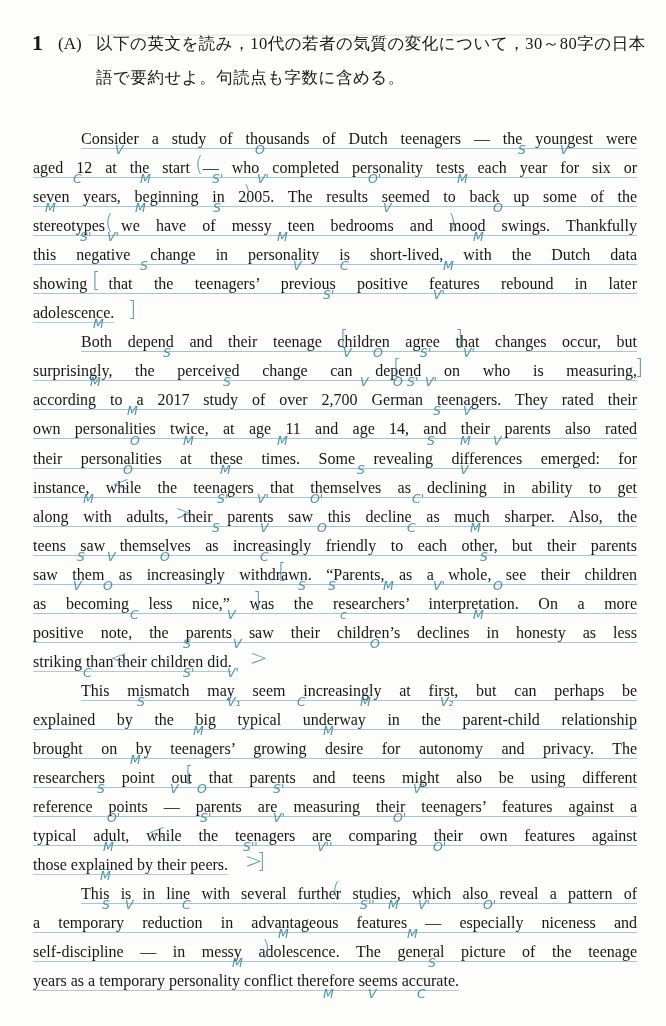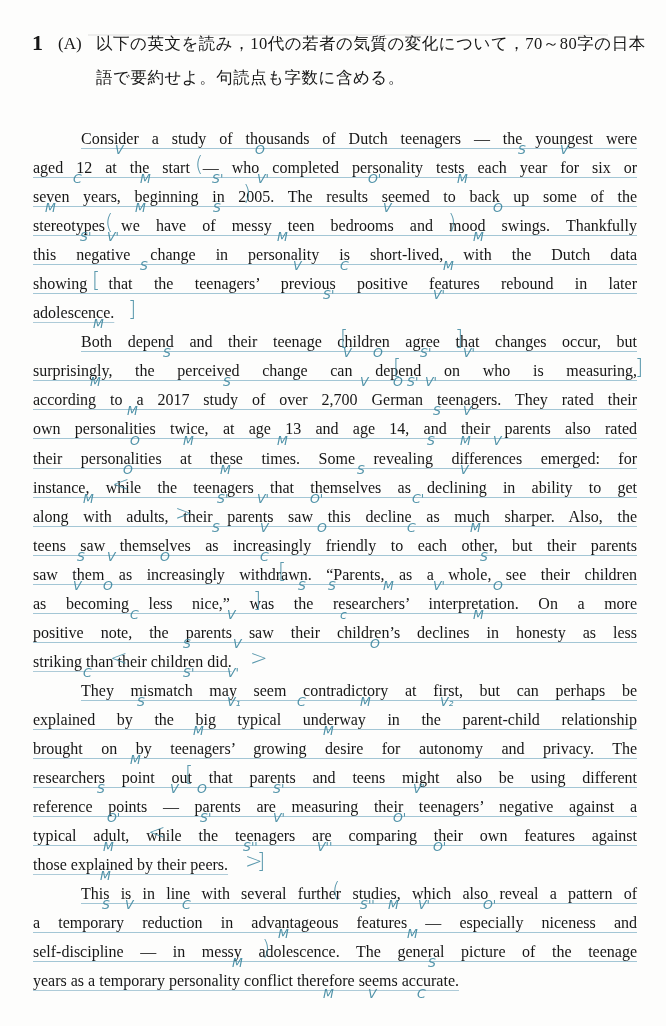--- a/index.html
+++ b/index.html
@@ -45,48 +45,48 @@
   .mk.sub{top:22px;}
 </style>
 </head>
 <body>
 
 <div class="scan-line"></div>
 
 <div class="hdr">
   <div class="qnum">1</div>
   <div class="qlabel">(A)</div>
-  <div class="jp1">以下の英文を読み，10代の若者の気質の変化について，70～80字の日本</div>
+  <div class="jp1">以下の英文を読み，10代の若者の気質の変化について，30～80字の日本</div>
   <div class="jp2">語で要約せよ。句読点も字数に含める。</div>
 </div>
 
 <div id="passage">
     <div class="line pfirst"><span class="txt">Consider a study of thousands of Dutch teenagers — the youngest were</span></div>
     <div class="line"><span class="txt">aged 12 at the start — who completed personality tests each year for six or</span><span class="mk" style="left: 82px;">V</span><span class="mk bk" style="left: 162px;">(</span><span class="mk" style="left: 222px;">O</span><span class="mk" style="left: 485px;">S</span><span class="mk" style="left: 527px;">V</span></div>
     <div class="line"><span class="txt">seven years, beginning in 2005. The results seemed to back up some of the</span><span class="mk" style="left: 40px;">C</span><span class="mk" style="left: 107px;">M</span><span class="mk" style="left: 179px;">S'</span><span class="mk bk" style="left: 210px;">)</span><span class="mk" style="left: 224px;">V'</span><span class="mk" style="left: 335px;">O'</span><span class="mk" style="left: 424px;">M</span></div>
     <div class="line"><span class="txt">stereotypes we have of messy teen bedrooms and mood swings. Thankfully</span><span class="mk" style="left: 12px;">M</span><span class="mk bk" style="left: 72px;">(</span><span class="mk" style="left: 102px;">M</span><span class="mk" style="left: 180px;">S</span><span class="mk" style="left: 350px;">V</span><span class="mk bk" style="left: 415px;">)</span><span class="mk" style="left: 460px;">O</span></div>
     <div class="line"><span class="txt">this negative change in personality is short-lived, with the Dutch data</span><span class="mk" style="left: 47px;">S'</span><span class="mk" style="left: 74px;">V'</span><span class="mk" style="left: 244px;">M</span><span class="mk" style="left: 440px;">M</span></div>
     <div class="line"><span class="txt">showing that the teenagers’ previous positive features rebound in later</span><span class="mk bk" style="left: 59px;">[</span><span class="mk" style="left: 107px;">S</span><span class="mk" style="left: 260px;">V</span><span class="mk" style="left: 307px;">C</span><span class="mk" style="left: 410px;">M</span></div>
     <div class="line plast"><span class="txt">adolescence.</span><span class="mk bk" style="left: 95px;">]</span><span class="mk" style="left: 290px;">S'</span><span class="mk" style="left: 400px;">V'</span></div>
     <div class="line pfirst"><span class="txt">Both depend and their teenage children agree that changes occur, but</span><span class="mk" style="left: 60px;">M</span><span class="mk bk" style="left: 307px;">[</span><span class="mk bk" style="left: 422px;">]</span></div>
     <div class="line"><span class="txt">surprisingly, the perceived change can depend on who is measuring,</span><span class="mk" style="left: 130px;">S</span><span class="mk" style="left: 310px;">V</span><span class="mk" style="left: 340px;">O</span><span class="mk bk" style="left: 360px;">[</span><span class="mk" style="left: 387px;">S'</span><span class="mk" style="left: 430px;">V'</span><span class="mk bk" style="left: 602px;">]</span></div>
     <div class="line"><span class="txt">according to a 2017 study of over 2,700 German teenagers.  They rated their</span><span class="mk" style="left: 57px;">M</span><span class="mk" style="left: 190px;">S</span><span class="mk" style="left: 327px;">V</span><span class="mk" style="left: 360px;">O</span><span class="mk" style="left: 374px;">S'</span><span class="mk" style="left: 392px;">V'</span></div>
-    <div class="line"><span class="txt">own personalities twice, at age 13 and age 14, and their parents also rated</span><span class="mk" style="left: 94px;">M</span><span class="mk" style="left: 400px;">S</span><span class="mk" style="left: 430px;">V</span></div>
+    <div class="line"><span class="txt">own personalities twice, at age 11 and age 14, and their parents also rated</span><span class="mk" style="left: 94px;">M</span><span class="mk" style="left: 400px;">S</span><span class="mk" style="left: 430px;">V</span></div>
     <div class="line"><span class="txt">their personalities at these times.  Some revealing differences emerged: for</span><span class="mk" style="left: 97px;">O</span><span class="mk" style="left: 150px;">M</span><span class="mk" style="left: 244px;">M</span><span class="mk" style="left: 394px;">S</span><span class="mk" style="left: 427px;">M</span><span class="mk" style="left: 460px;">V</span></div>
     <div class="line"><span class="txt">instance, while the teenagers that themselves as declining in ability to get</span><span class="mk bk" style="left: 79px;">&lt;</span><span class="mk" style="left: 90px;">O</span><span class="mk" style="left: 187px;">M</span><span class="mk" style="left: 324px;">S</span><span class="mk" style="left: 427px;">V</span></div>
     <div class="line"><span class="txt">along with adults, their parents saw this decline as much sharper.  Also, the</span><span class="mk" style="left: 50px;">M</span><span class="mk bk" style="left: 142px;">&gt;</span><span class="mk" style="left: 184px;">S'</span><span class="mk" style="left: 224px;">V'</span><span class="mk" style="left: 277px;">O'</span><span class="mk" style="left: 379px;">C'</span></div>
     <div class="line"><span class="txt">teens saw themselves as increasingly friendly to each other, but their parents</span><span class="mk" style="left: 179px;">S</span><span class="mk" style="left: 227px;">V</span><span class="mk" style="left: 284px;">O</span><span class="mk" style="left: 374px;">C</span><span class="mk" style="left: 437px;">M</span></div>
     <div class="line"><span class="txt">saw them as increasingly withdrawn.  “Parents, as a whole, see their children</span><span class="mk" style="left: 44px;">S</span><span class="mk" style="left: 74px;">V</span><span class="mk" style="left: 127px;">O</span><span class="mk" style="left: 227px;">C</span><span class="mk bk" style="left: 245px;">[</span><span class="mk" style="left: 447px;">S</span></div>
     <div class="line"><span class="txt">as becoming less nice,” was the researchers’ interpretation.  On a more</span><span class="mk" style="left: 40px;">V</span><span class="mk" style="left: 70px;">O</span><span class="mk bk" style="left: 220px;">]</span><span class="mk" style="left: 265px;">S</span><span class="mk" style="left: 295px;">S</span><span class="mk" style="left: 350px;">M</span><span class="mk" style="left: 400px;">V'</span><span class="mk" style="left: 460px;">O</span></div>
     <div class="line"><span class="txt">positive note, the parents saw their children’s declines in honesty as less</span><span class="mk" style="left: 97px;">C</span><span class="mk" style="left: 194px;">V</span><span class="mk" style="left: 307px;">c</span><span class="mk" style="left: 440px;">M</span></div>
     <div class="line plast"><span class="txt">striking than their children did.</span><span class="mk bk" style="left: 77px;">&lt;</span><span class="mk" style="left: 150px;">S</span><span class="mk" style="left: 200px;">V</span><span class="mk bk" style="left: 217px;">&gt;</span><span class="mk" style="left: 337px;">O</span></div>
-    <div class="line pfirst"><span class="txt">They mismatch may seem contradictory at first, but can perhaps be</span><span class="mk" style="left: 50px;">C</span><span class="mk" style="left: 150px;">S'</span><span class="mk" style="left: 194px;">V'</span></div>
+    <div class="line pfirst"><span class="txt">This mismatch may seem increasingly at first, but can perhaps be</span><span class="mk" style="left: 50px;">C</span><span class="mk" style="left: 150px;">S'</span><span class="mk" style="left: 194px;">V'</span></div>
     <div class="line"><span class="txt">explained by the big typical underway in the parent-child relationship</span><span class="mk" style="left: 104px;">S</span><span class="mk" style="left: 194px;">V₁</span><span class="mk" style="left: 264px;">C</span><span class="mk" style="left: 327px;">M</span><span class="mk" style="left: 407px;">V₂</span></div>
     <div class="line"><span class="txt">brought on by teenagers’ growing desire for autonomy and privacy.  The</span><span class="mk" style="left: 160px;">M</span><span class="mk" style="left: 290px;">M</span></div>
     <div class="line"><span class="txt">researchers point out that parents and teens might also be using different</span><span class="mk" style="left: 97px;">M</span><span class="mk bk" style="left: 152px;">[</span></div>
-    <div class="line"><span class="txt">reference points — parents are measuring their teenagers’ negative against a</span><span class="mk" style="left: 64px;">S</span><span class="mk" style="left: 137px;">V</span><span class="mk" style="left: 164px;">O</span><span class="mk" style="left: 240px;">S'</span><span class="mk" style="left: 380px;">V'</span></div>
+    <div class="line"><span class="txt">reference points — parents are measuring their teenagers’ features against a</span><span class="mk" style="left: 64px;">S</span><span class="mk" style="left: 137px;">V</span><span class="mk" style="left: 164px;">O</span><span class="mk" style="left: 240px;">S'</span><span class="mk" style="left: 380px;">V'</span></div>
     <div class="line"><span class="txt">typical adult, while the teenagers are comparing their own features against</span><span class="mk bk" style="left: 115px;">&lt;</span><span class="mk" style="left: 74px;">O'</span><span class="mk" style="left: 167px;">S'</span><span class="mk" style="left: 240px;">V'</span><span class="mk" style="left: 360px;">O'</span></div>
     <div class="line plast"><span class="txt">those explained by their peers.</span><span class="mk" style="left: 70px;">M</span><span class="mk" style="left: 210px;">S''</span><span class="mk" style="left: 284px;">V''</span><span class="mk bk" style="left: 212px;">&gt;</span><span class="mk bk" style="left: 224px;">]</span><span class="mk" style="left: 400px;">O'</span></div>
     <div class="line pfirst"><span class="txt">This is in line with several further studies, which also reveal a pattern of</span><span class="mk" style="left: 67px;">M</span><span class="mk bk" style="left: 299px;">(</span></div>
     <div class="line"><span class="txt">a temporary reduction in advantageous features — especially niceness and</span><span class="mk" style="left: 69px;">S</span><span class="mk" style="left: 92px;">V</span><span class="mk" style="left: 149px;">C</span><span class="mk" style="left: 327px;">S''</span><span class="mk" style="left: 355px;">M</span><span class="mk" style="left: 385px;">V'</span><span class="mk" style="left: 450px;">O'</span></div>
     <div class="line"><span class="txt">self-discipline — in messy adolescence.  The general picture of the teenage</span><span class="mk" style="left: 245px;">M</span><span class="mk" style="left: 374px;">M</span><span class="mk bk" style="left: 229px;">)</span></div>
     <div class="line plast"><span class="txt">years as a temporary personality conflict therefore seems accurate.</span><span class="mk" style="left: 199px;">M</span><span class="mk" style="left: 395px;">S</span><span class="mk sub" style="left: 290px;">M</span><span class="mk sub" style="left: 335px;">V</span><span class="mk sub" style="left: 384px;">C</span></div>
   </div>
 
 </body></html>

